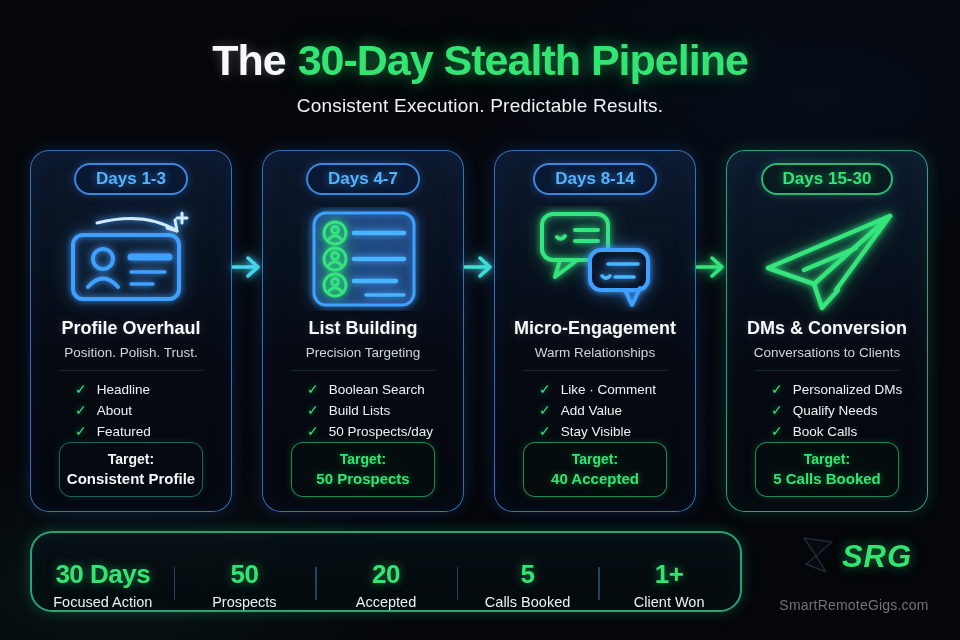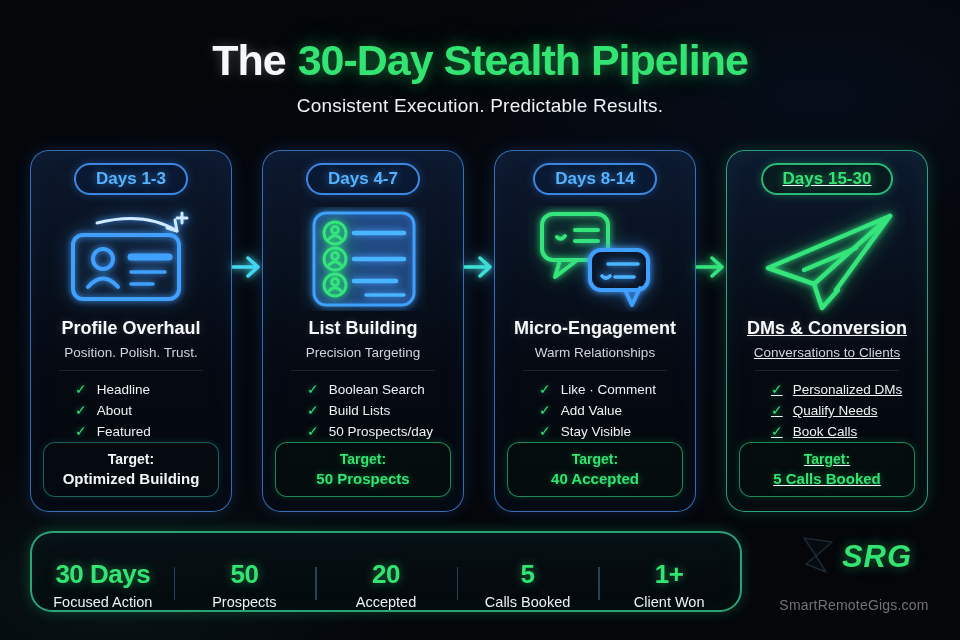--- a/index.html
+++ b/index.html
@@ -30,40 +30,40 @@
   .subtitle{margin-top:12px;font-size:19px;color:#eef2f5;letter-spacing:0.2px;}
   
   .cards-row{position:absolute;top:150px;left:30px;width:900px;display:flex;align-items:stretch;}
   .card{
     width:202px;height:362px;border-radius:19px;position:relative;
     background:linear-gradient(180deg, rgba(16,32,58,0.72), rgba(6,10,18,0.92) 60%, rgba(4,8,14,0.95));
     display:flex;flex-direction:column;align-items:center;
     padding:12px 12px 14px;
   }
   .card.blue{border:1.5px solid rgba(70,145,230,0.75);box-shadow:0 0 16px rgba(55,125,255,0.20), inset 0 0 24px rgba(40,90,180,0.10);}
-  .card.green{border:1.5px solid rgba(55,210,160,0.75);box-shadow:0 0 16px rgba(45,220,150,0.20), inset 0 0 24px rgba(40,160,120,0.10);text-decoration:underline;}
+  .card.green{border:1.5px solid rgba(55,210,160,0.75);box-shadow:0 0 16px rgba(45,220,150,0.20), inset 0 0 24px rgba(40,160,120,0.10);}
   .badge{
     font-size:17px;font-weight:700;padding:4px 20px;border-radius:20px;white-space:nowrap;
   }
   .badge.blue{color:#55b2ff;border:2px solid rgba(70,155,255,0.85);background:rgba(10,28,58,0.55);
     text-shadow:0 0 8px rgba(80,170,255,0.6);box-shadow:0 0 10px rgba(60,140,255,0.30);}
   .badge.green{color:var(--green);border:2px solid rgba(50,225,140,0.8);background:rgba(8,30,22,0.55);
     text-shadow:0 0 8px rgba(60,230,140,0.6);box-shadow:0 0 10px rgba(50,220,130,0.30);}
   .icon-box{height:118px;display:flex;align-items:center;justify-content:center;margin-top:8px;}
   .neon-blue{filter:drop-shadow(0 0 3px rgba(70,160,255,0.9)) drop-shadow(0 0 9px rgba(70,160,255,0.40));}
   .neon-green{filter:drop-shadow(0 0 3px rgba(50,229,130,0.9)) drop-shadow(0 0 9px rgba(50,229,130,0.40));}
   .neon-cyan{filter:drop-shadow(0 0 3px rgba(70,215,240,0.9)) drop-shadow(0 0 9px rgba(70,215,240,0.40));}
   .card-title{font-size:18px;font-weight:700;color:#f8fafc;margin-top:4px;text-shadow:0 0 8px rgba(255,255,255,0.18);}
   .card-sub{font-size:13.5px;color:var(--dim);margin-top:6px;}
   .divider{width:82%;height:1px;background:rgba(120,200,180,0.16);margin:10px 0 8px;}
   .checklist{list-style:none;width:100%;padding-left:32px;}
   .checklist li{display:flex;align-items:center;gap:10px;font-size:13.5px;color:#eef2f5;line-height:21px;}
   .check{color:var(--check);font-weight:700;font-size:14px;text-shadow:0 0 6px rgba(47,227,124,0.7);}
   .target-box{
-    margin-top:auto;width:176px;border-radius:12px;padding:8px 6px 9px;text-align:center;
+    margin-top:auto;width:144px;border-radius:12px;padding:8px 6px 9px;text-align:center;
   }
   .target-box.teal{border:1.5px solid rgba(45,170,160,0.55);background:rgba(6,16,20,0.4);box-shadow:0 0 8px rgba(40,170,160,0.15);}
   .target-box.teal .target-label,.target-box.teal .target-value{color:#f2f6f8;}
   .target-box.greenline{border:1.5px solid rgba(50,220,130,0.6);background:rgba(6,20,12,0.4);box-shadow:0 0 8px rgba(50,220,130,0.18);}
   .target-box.greenline .target-label,.target-box.greenline .target-value{color:var(--green);text-shadow:0 0 7px rgba(50,229,115,0.45);}
   .target-label{font-size:14px;font-weight:700;}
   .target-value{font-size:15px;font-weight:700;margin-top:3px;}
   .arrow-cell{width:30px;display:flex;justify-content:center;}
   .arrow-cell svg{margin-top:103px;}
   
@@ -128,21 +128,21 @@
           <span class="check">✓</span>
           <span>About</span>
         </li>
       <li>
           <span class="check">✓</span>
           <span>Featured</span>
         </li>
     </ul>
     <div class="target-box teal">
       <div class="target-label">Target:</div>
-      <div class="target-value">Optimized Building</div>
+      <div class="target-value">Consistent Profile</div>
     </div>
   </section>
 
   <div class="arrow-cell">
     <svg class="neon-cyan" width="30" height="28" viewBox="0 0 30 28">
       <g stroke="#45d8ef" stroke-width="3.5" fill="none" stroke-linecap="round" stroke-linejoin="round">
         <line x1="1" y1="14" x2="24" y2="14"></line>
           <path d="M16 5 L26 14 L16 23"></path>
       </g>
     </svg>

